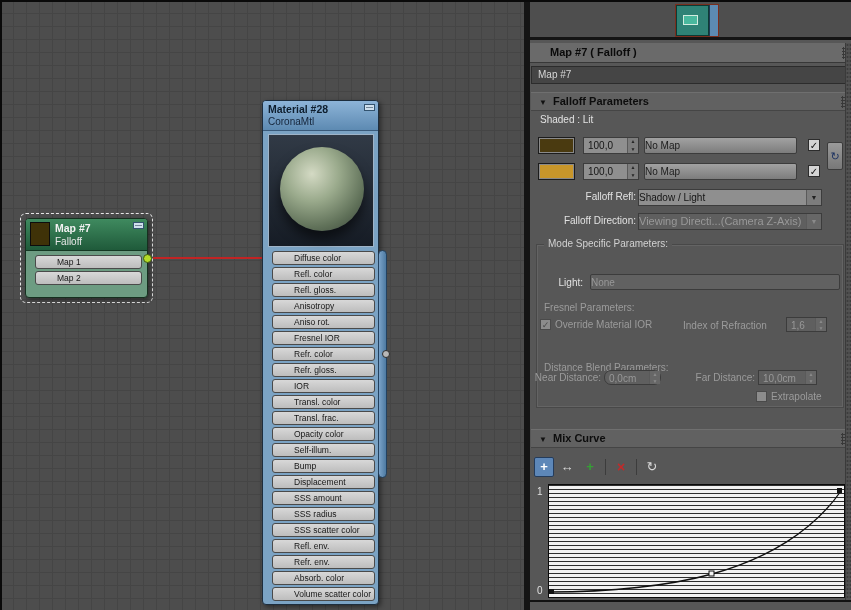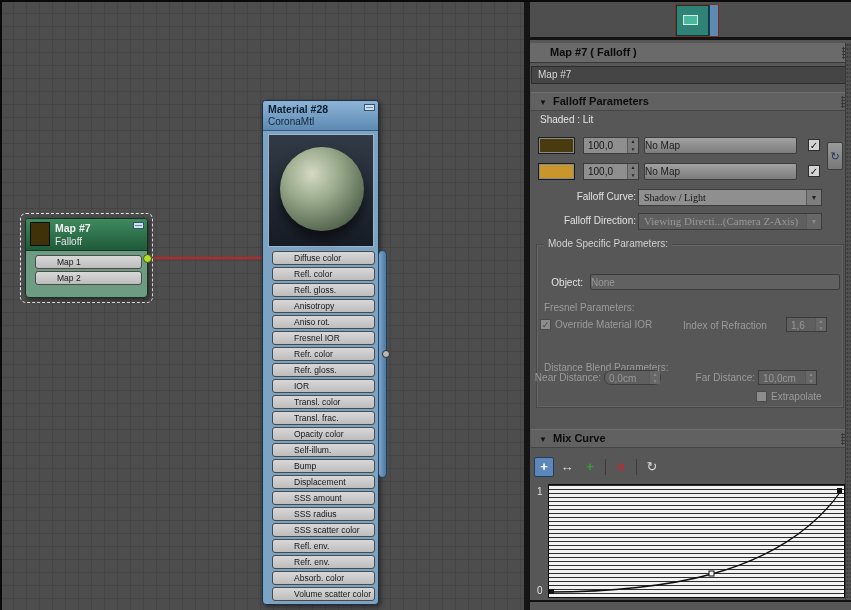--- a/index.html
+++ b/index.html
@@ -105,21 +105,21 @@
 
   .cb { position:absolute; width:12px; height:12px; background:#d4d4d4; border:1px solid #2c2c2c;
     font-size:10px; line-height:11px; text-align:center; color:#101010; cursor:pointer; }
   .cb.dis { background:#8c8c8c; border-color:#4a4a4a; color:#4a4a4a; width:11px; height:11px; font-size:9px; line-height:10px; }
 
   .swapbtn { position:absolute; left:297px; top:142px; width:16px; height:28px;
     background:linear-gradient(#9a9a9a,#787878); border:1px solid #3c3c3c; border-radius:2px;
     font-size:11px; color:#1a3060; text-align:center; line-height:26px; cursor:pointer; }
 
   .dd { position:absolute; height:17px; display:flex; background:#8f8f8f; border:1px solid #3c3c3c; cursor:pointer; }
-  .dd .dtext { flex:1; font-size:10px; color:#141414; line-height:15px; padding-left:5px; white-space:nowrap; overflow:hidden;font-family:Liberation Serif, serif; }
+  .dd .dtext { flex:1; font-size:10px; color:#141414; line-height:15px; white-space:nowrap; overflow:hidden; }
   .dd .darr { width:15px; background:#7d7d7d; border-left:1px solid #5a5a5a; font-size:7px;
     text-align:center; line-height:15px; color:#222; }
   .dd.dis { background:#5f5f5f; }
   .dd.dis .dtext { color:#989898; font-size:11px; }
   .dd.dis .darr { background:#676767; color:#8a8a8a; }
 
   .groupbox { position:absolute; left:6px; top:244px; width:308px; height:164px;
     border:1px solid #484848; box-shadow:inset 0 0 0 1px #646464; }
   .grouptitle { position:absolute; left:14px; top:238px; background:#575757; padding:0 4px;
     font-size:10px; color:#d2d2d2; }
@@ -351,36 +351,36 @@
       <span class="arrows">
           <span>▲</span>
           <span>▼</span>
         </span>
     </div>
     <div class="btn" style="left:114px; top:163px; width:153px;">No Map</div>
     <div class="cb" style="left:278px; top:165px;">✓</div>
 
     <div class="swapbtn">↻</div>
 
-    <div class="plabel r" style="left:10px; top:191px; width:96px;">Falloff Curve:</div>
+    <div class="plabel r" style="left:10px; top:191px; width:96px;">Falloff Refl:</div>
     <div class="dd" style="left:108px; top:189px; width:184px;">
       <span class="dtext">Shadow / Light</span>
       <span class="darr">▼</span>
     </div>
 
     <div class="plabel r" style="left:10px; top:215px; width:96px;">Falloff Direction:</div>
     <div class="dd dis" style="left:108px; top:213px; width:184px;">
       <span class="dtext">Viewing Directi...(Camera Z-Axis)</span>
       <span class="darr">▼</span>
     </div>
 
     <div class="groupbox"></div>
     <div class="grouptitle">Mode Specific Parameters:</div>
 
-    <div class="plabel r" style="left:6px; top:277px; width:47px;">Object:</div>
+    <div class="plabel r" style="left:6px; top:277px; width:47px;">Light:</div>
     <div class="btn dis" style="left:60px; top:274px; width:250px; height:16px;">None</div>
 
     <div class="plabel dim" style="left:14px; top:302px;">Fresnel Parameters:</div>
 
     <div class="cb dis" style="left:10px; top:319px;">✓</div>
     <div class="plabel dim" style="left:25px; top:319px;">Override Material IOR</div>
     <div class="plabel dim" style="left:153px; top:320px;">Index of Refraction</div>
     <div class="spin dis" style="left:256px; top:317px; width:41px; height:15px;">
       <span class="val">1,6</span>
       <span class="arrows">

